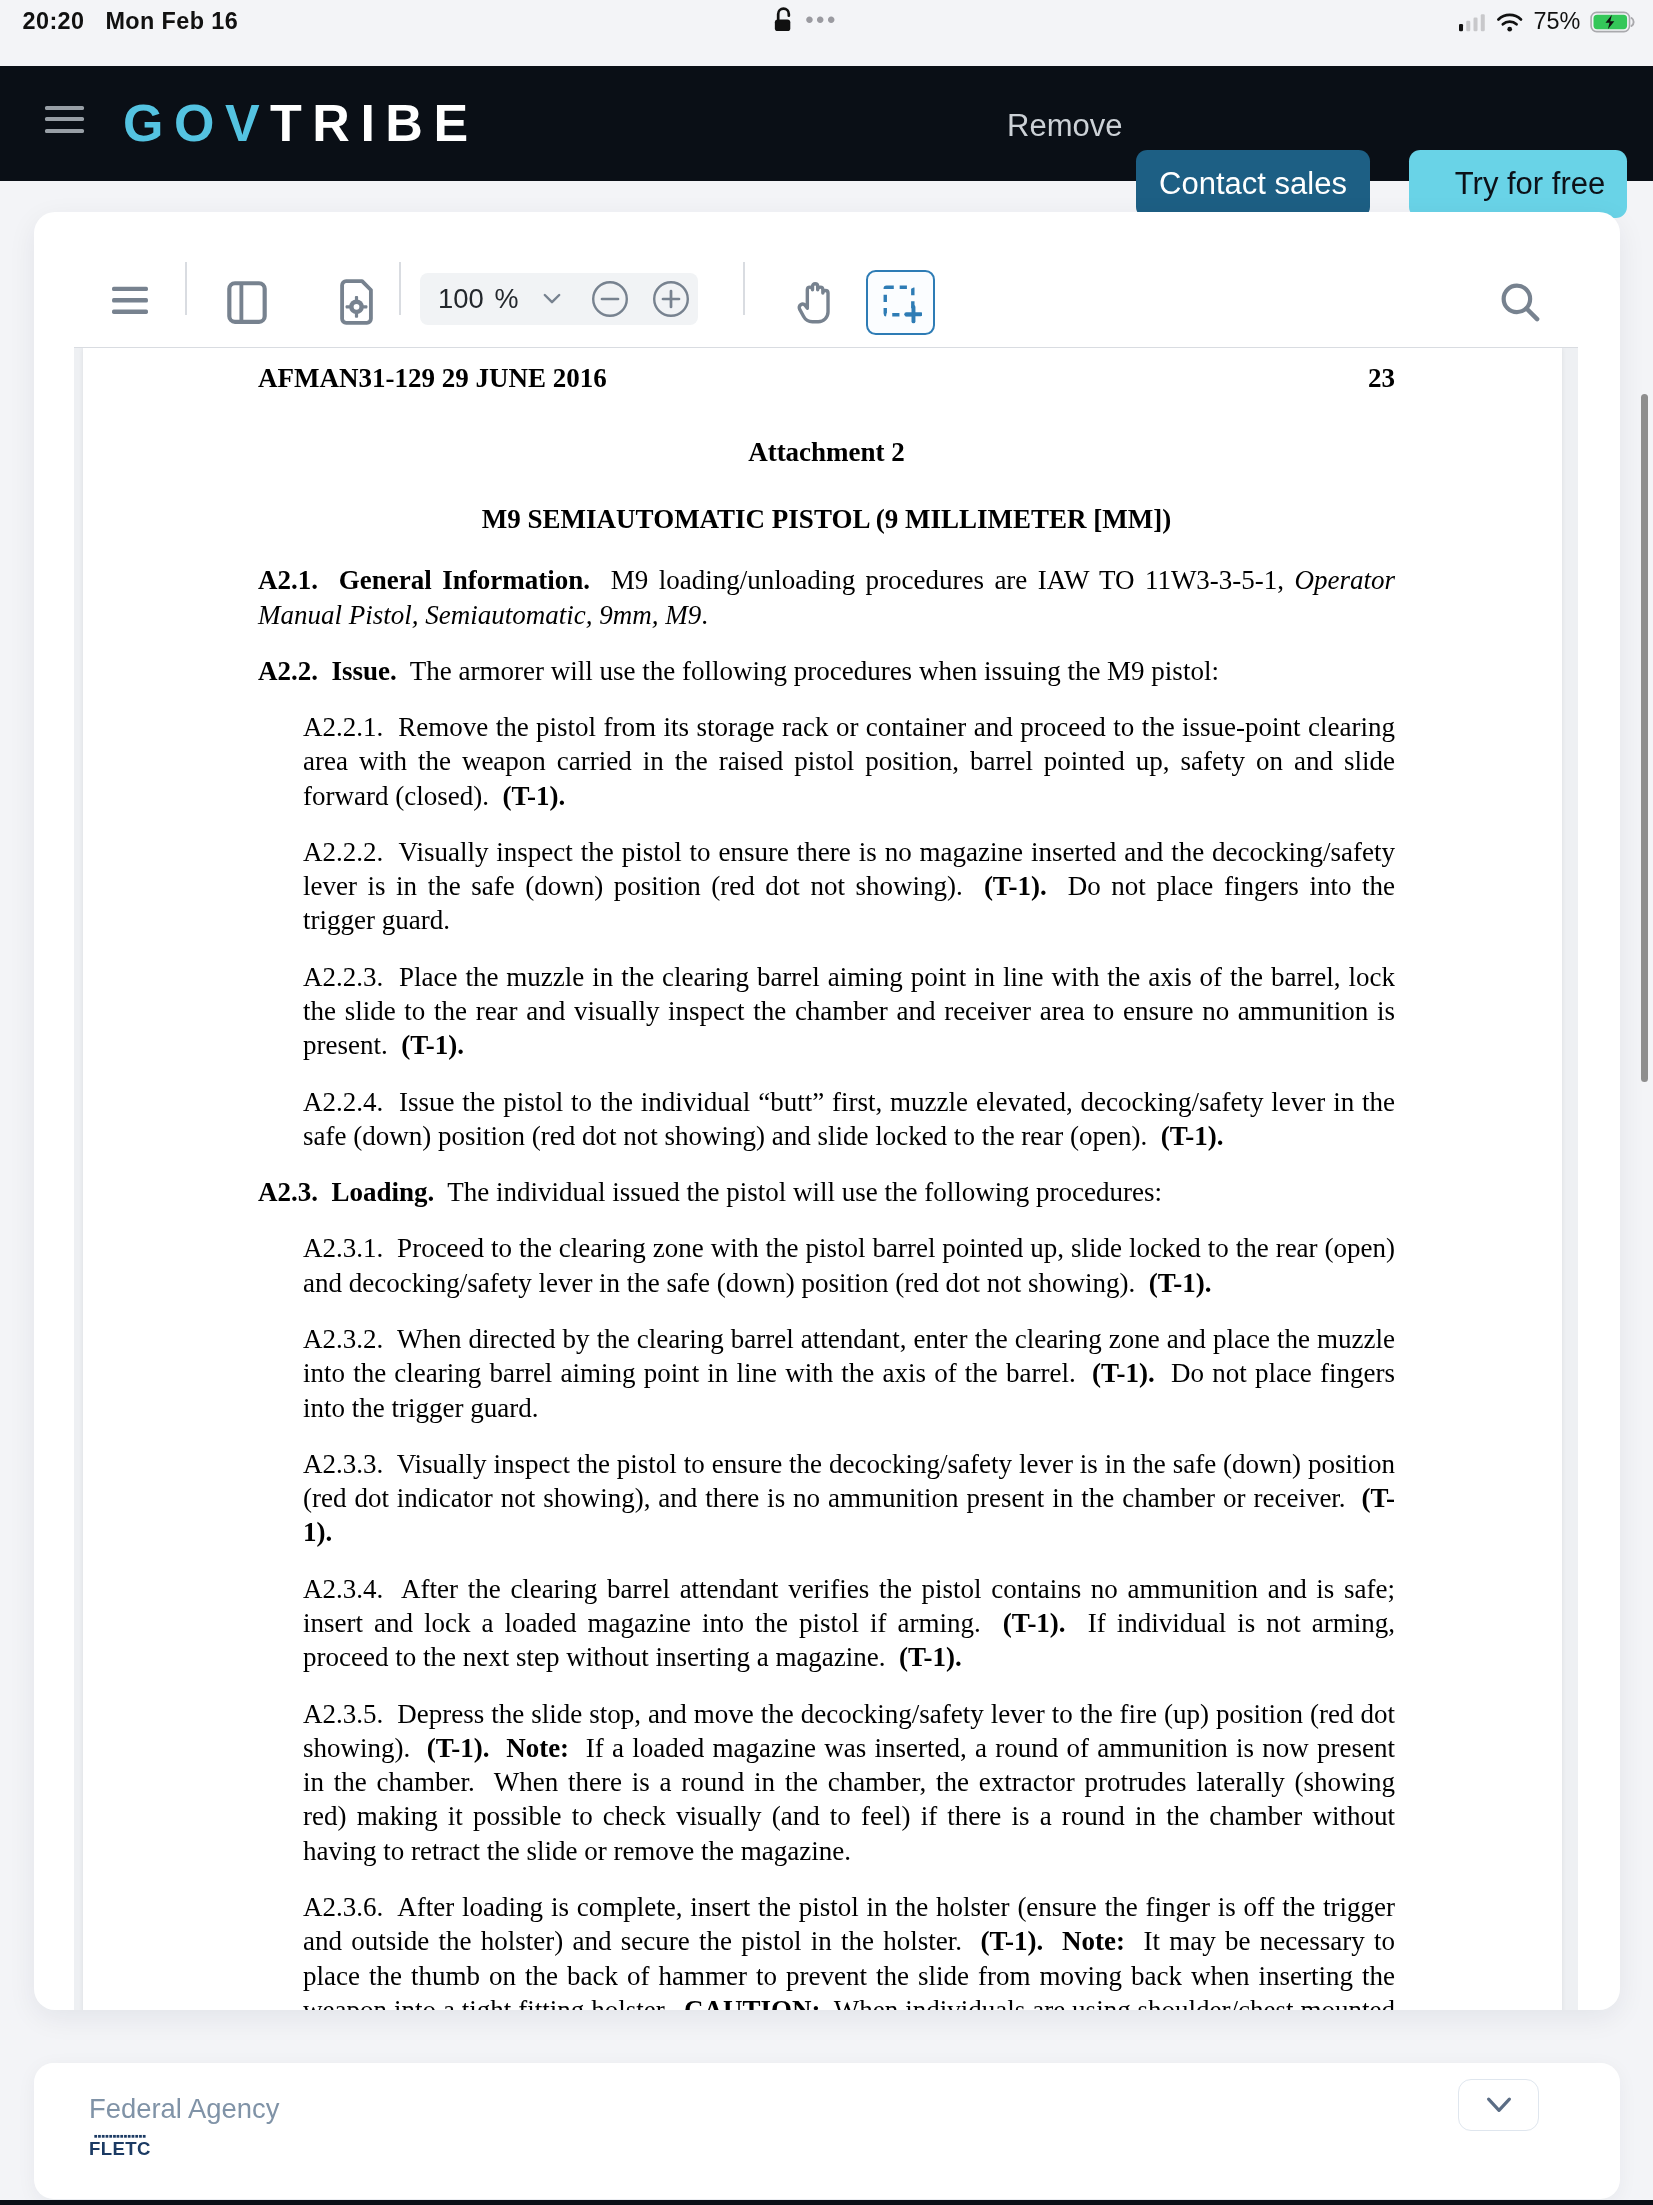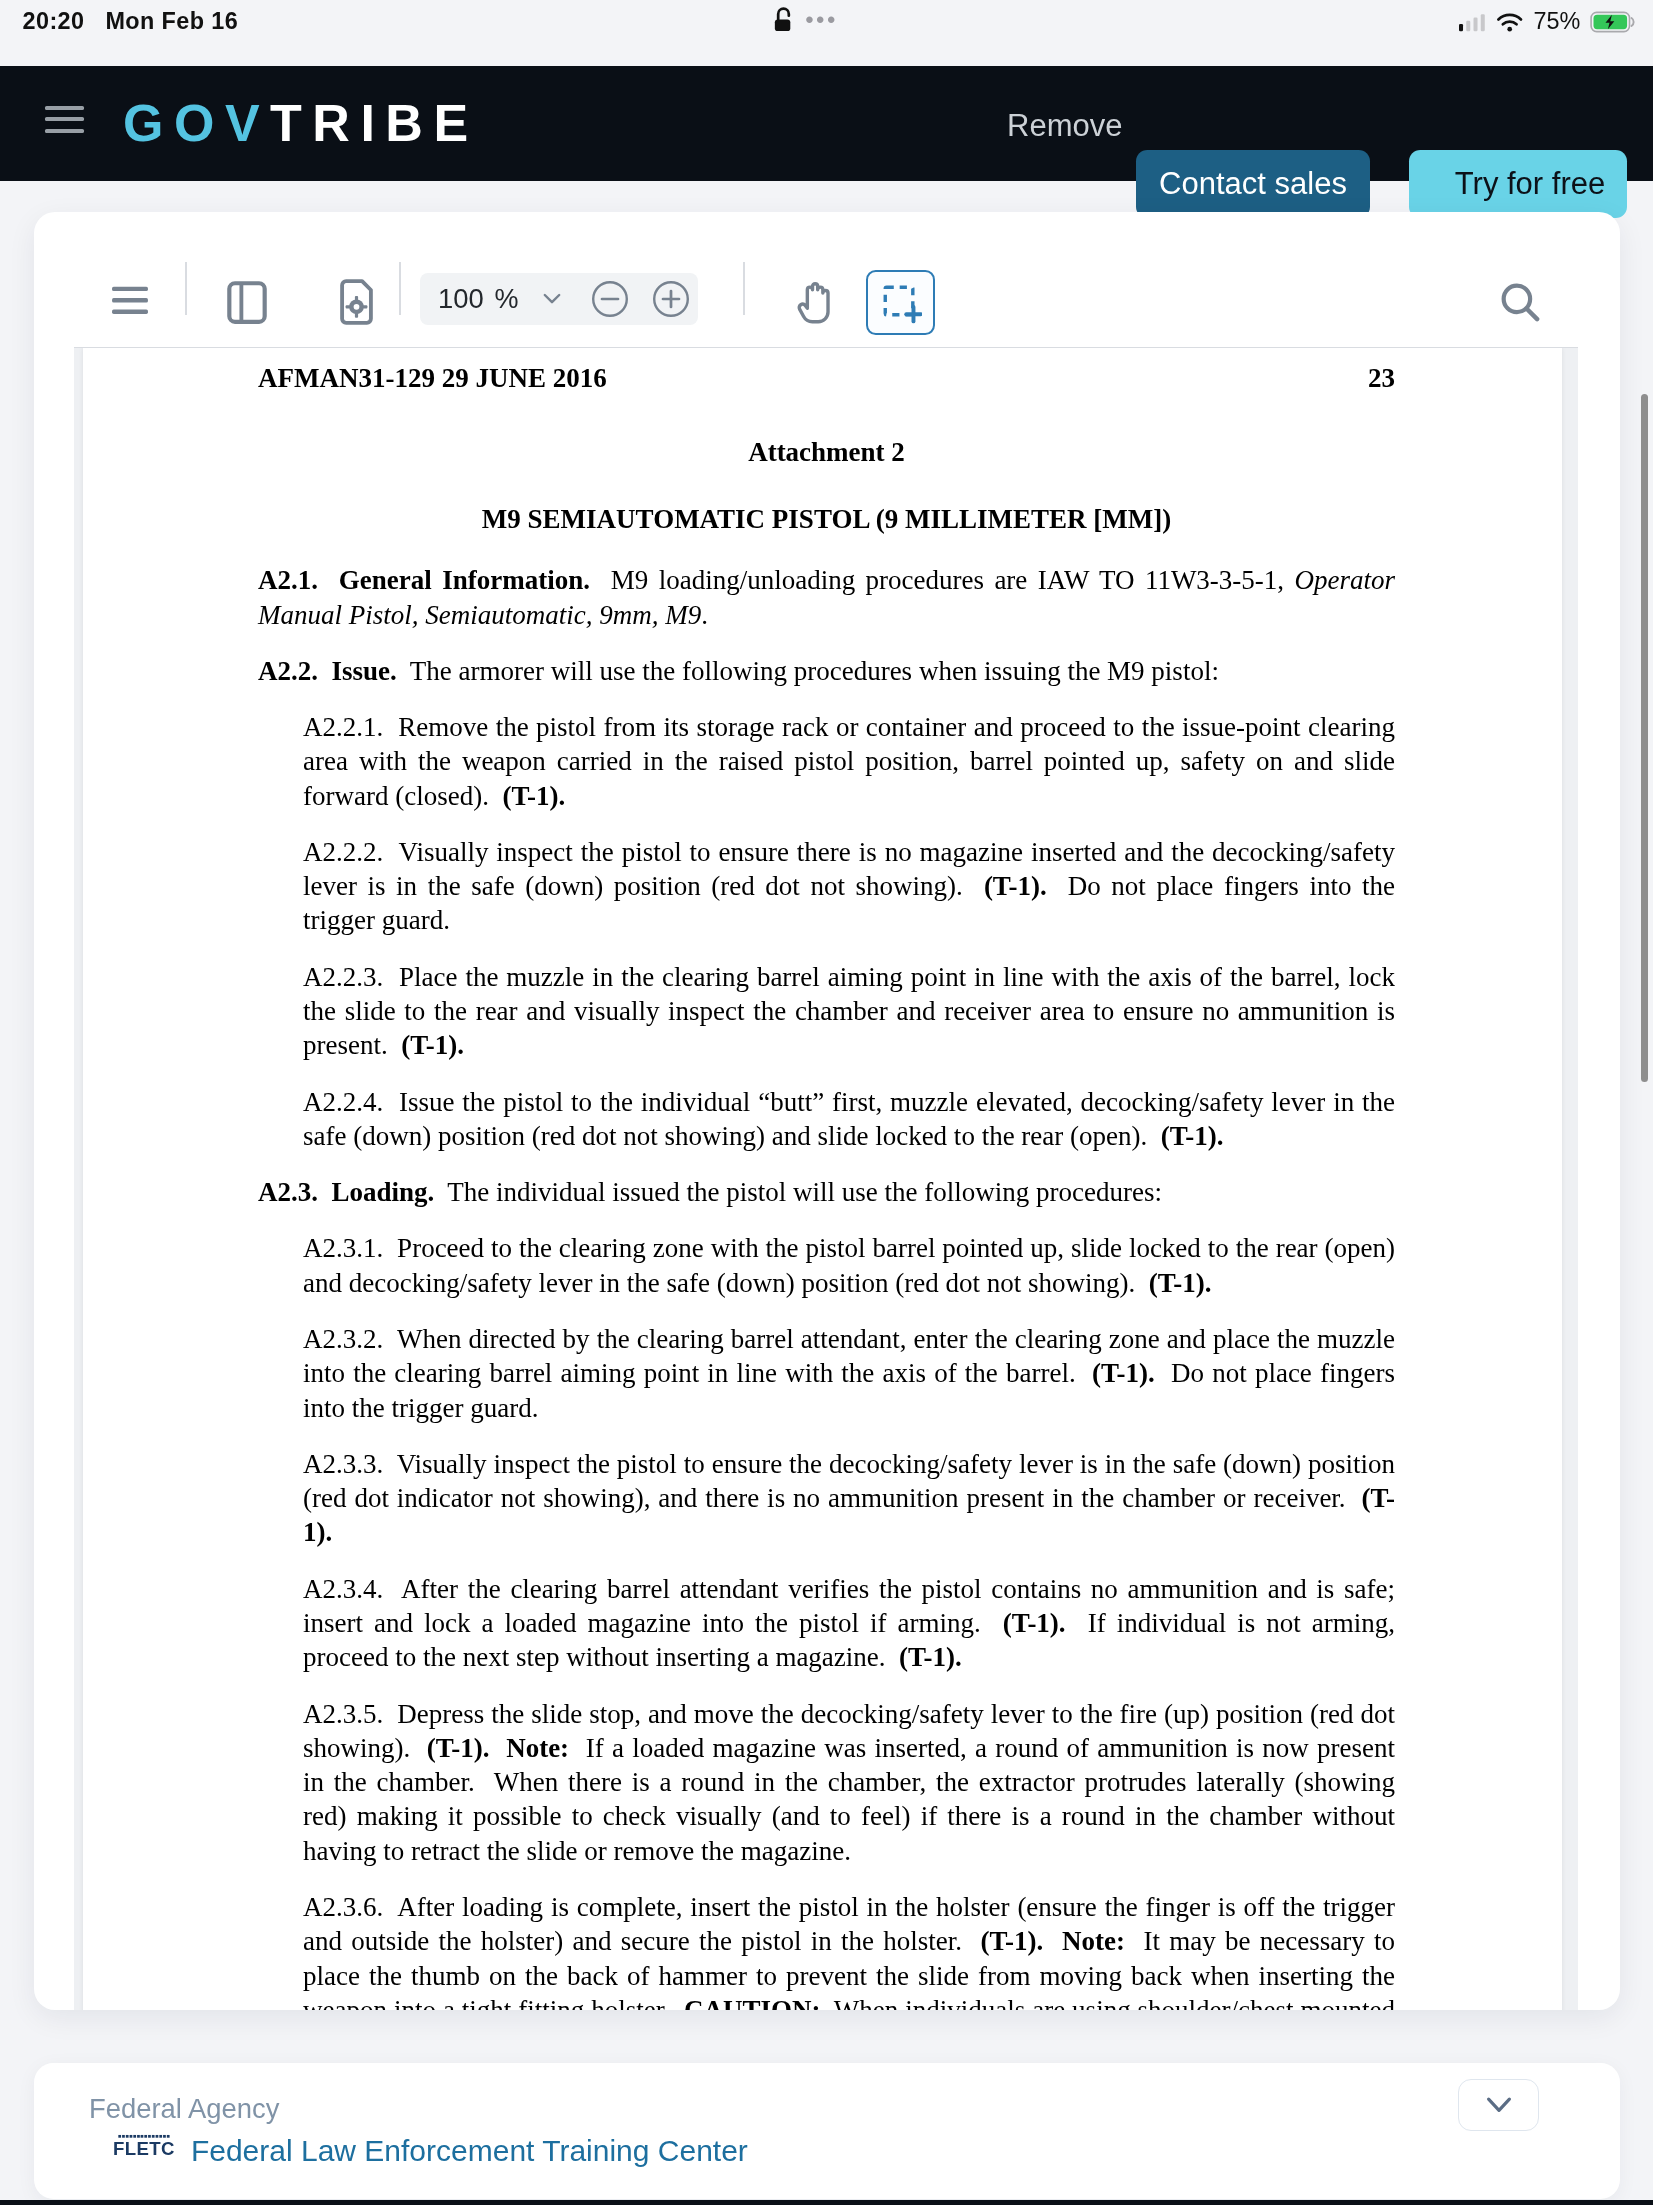--- a/index.html
+++ b/index.html
@@ -46,21 +46,21 @@
   .doc-attach{text-align:center;font-weight:bold;margin-bottom:32px;}
   .doc-title{text-align:center;font-weight:bold;margin-bottom:27.4px;}
   .para{text-align:justify;margin-bottom:22px;}
   .para.indent{padding-left:45px;}
   .para .b{font-weight:bold;}
   .para .i{font-style:italic;}
   
   .agency-card{position:absolute;left:34px;top:2063px;width:1586px;height:136px;background:#fff;border-radius:19.4px;
                box-shadow:0 4.8px 19.4px rgba(20,35,60,.05);}
   .agency-label{position:absolute;left:55px;top:22.6px;font-size:27.4px;color:#8093a7;margin-top:7px;}
-  .agency-row{position:absolute;left:55px;top:71px;display:flex;align-items:flex-start;gap:16px;margin-left:24px;}
+  .agency-row{position:absolute;left:55px;top:71px;display:flex;align-items:center;gap:25px;}
   .fletc{display:flex;flex-direction:column;align-items:center;line-height:1;color:#1b3a63;}
   .fletc .cap{font-size:5.7px;letter-spacing:0.3px;white-space:nowrap;overflow:hidden;width:52px;}
   .fletc .word{font-size:18.6px;font-weight:800;letter-spacing:0.4px;}
   .agency-link{font-size:30px;color:#1d6f9f;cursor:pointer;}
   .chev-btn{position:absolute;right:81px;top:16px;width:79px;height:50px;border:1.6px solid #dfe6ee;border-radius:13px;
             display:flex;align-items:center;justify-content:center;cursor:pointer;background:#fff;}
   
   .page-scrollbar{position:absolute;left:1641px;top:394px;width:7.3px;height:688px;background:#7b7b7b;border-radius:4px;opacity:.85;}
   .footer-strip{position:absolute;left:0;top:2200px;width:1653px;height:4.8px;background:#0a0f16;}
   svg{display:block;}
@@ -227,21 +227,20 @@
     </div>
   </div>
 
   <div class="agency-card">
     <div class="agency-label">Federal Agency</div>
     <div class="agency-row">
       <span class="fletc">
         <span class="cap">■■■■■■■■■■■■■■</span>
         <span class="word">FLETC</span>
       </span>
-      <span class="agency-link">Federal Law Enforcement Training Center</span>
     </div>
     <div class="chev-btn">
       <svg width="32" height="21" viewBox="0 0 40 26">
         <polyline points="7,5 20,19 33,5" fill="none" stroke="#5b6d85" stroke-width="4" stroke-linecap="round" stroke-linejoin="round"></polyline>
       </svg>
     </div>
   </div>
 
   <div class="page-scrollbar"></div>
   <div class="footer-strip"></div>

